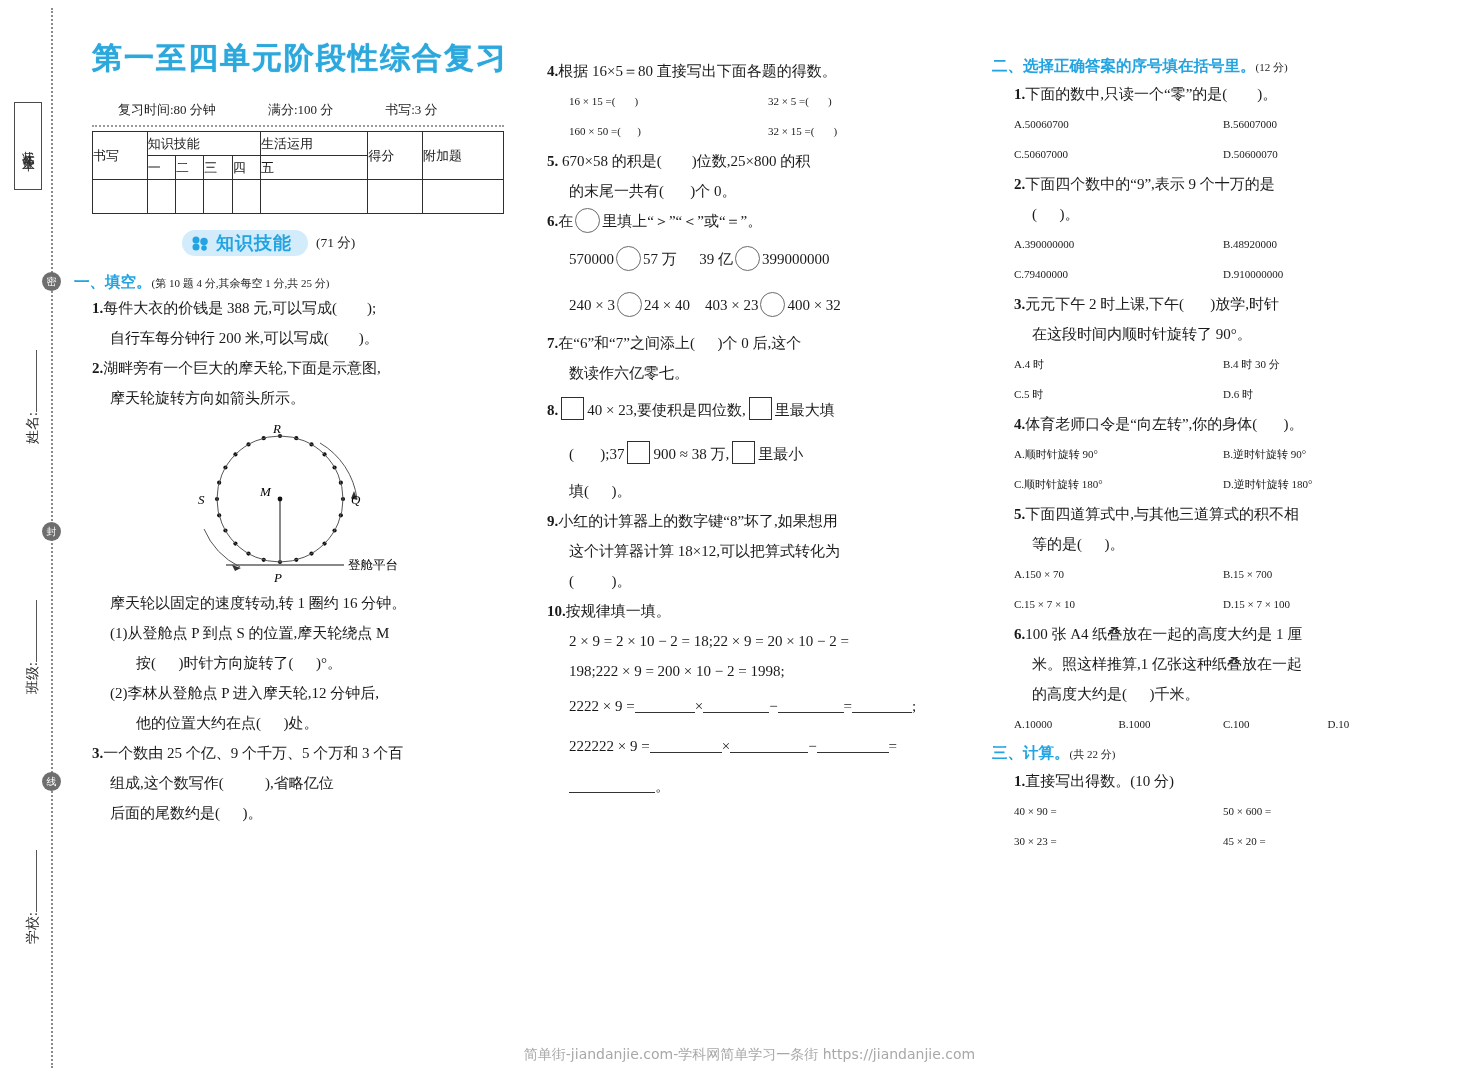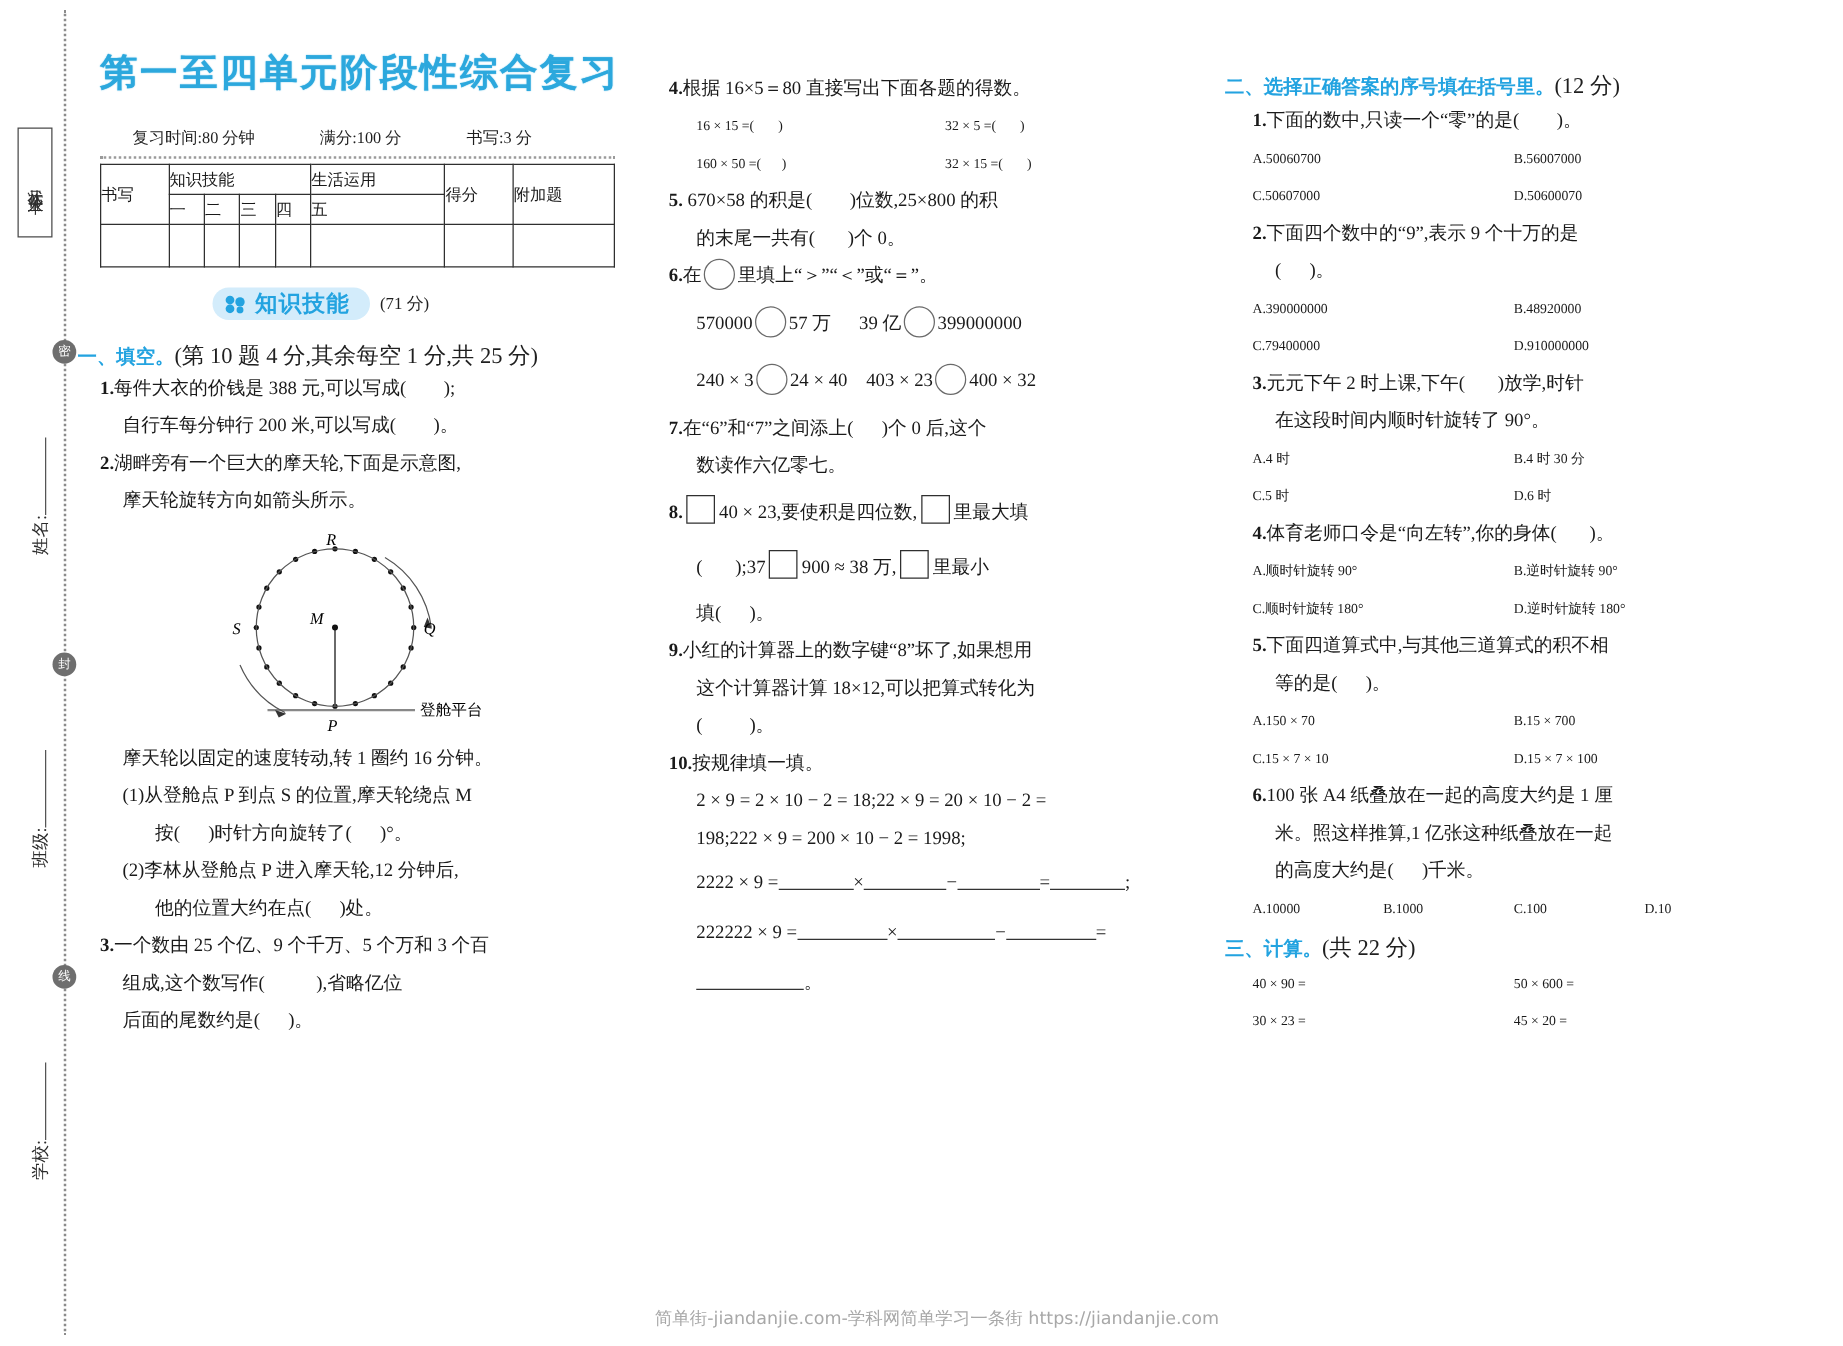--- a/index.html
+++ b/index.html
@@ -40,21 +40,21 @@
     transform:rotate(-90deg);
     font-size:14px; color:#2b2b2b; white-space:nowrap;
   }
   .field i{ font-style:normal; }
   .field u{
     display:inline-block; width:62px; border-bottom:1px solid #555;
     text-decoration:none; height:13px;
   }
 
   
-  #page{ position:absolute; left:50px; top:0; width:1412px; height:1077px; }
+  #page{ position:absolute; left:62px; top:0; width:1412px; height:1077px; }
   .col{ position:absolute; top:0; }
   #col1{ left:8px;  width:460px; }
   #col2{ left:485px; width:420px; }
   #col3{ left:930px; width:440px; }
 
   
   .doc-title{
     margin:38px 0 0 22px;
     font-size:30px; font-weight:bold;
     color:#2ca8dd;
@@ -90,21 +90,21 @@
     font-size:18px; color:#23a3e0; letter-spacing:1px;
     font-family:"DejaVu Sans","Liberation Sans",sans-serif;
   }
   .pill-pts{ font-size:13.5px; color:#1f1f1f;text-align:center; }
 
   
   .big-head{
     font-size:15.5px; margin:0 0 2px 0; color:#1f1f1f;
   }
   .big-head .cn{ color:#23a3e0; font-weight:bold; font-family:"DejaVu Sans","Liberation Sans",sans-serif;}
-  .big-head .pts{ font-size:18px; }
+  .big-head .pts{ font-size:11px; }
   .q{ font-size:15px; line-height:30px; margin:0; }
   .q .num{ font-weight:bold; }
   .indent1{ margin-left:22px; }
   .indent2{ margin-left:40px; }
   .ul{ display:inline-block; border-bottom:1px solid #333; height:15px; vertical-align:-2px;}
   .ul.w60{width:60px} .ul.w66{width:66px} .ul.w72{width:72px} .ul.w78{width:78px}
   .ul.w86{width:86px}
   .opt-row{ display:flex; font-size:11px; line-height:30px; margin-left:22px; }
   .opt-row > span{ width:50%; }
   .opt-row4 > span{ width:25%; }
@@ -454,20 +454,23 @@
     <div class="opt-row opt-row4">
       <span>A.10000</span>
       <span>B.1000</span>
       <span>C.100</span>
       <span>D.10</span>
     </div>
 
     <div class="big-head" style="margin-top:4px">
       <span class="cn">三、计算。</span><span class="pts">(共 22 分)</span>
     </div>
+    <div class="q indent1">
+      <span class="num">1.</span><span>直接写出得数。</span><span class="pts">(10 分)</span>
+    </div>
     <div class="opt-row">
       <span>40 × 90 =</span>
       <span>50 × 600 =</span>
     </div>
     <div class="opt-row">
       <span>30 × 23 =</span>
       <span>45 × 20 =</span>
     </div>
   </div>
 </div>

